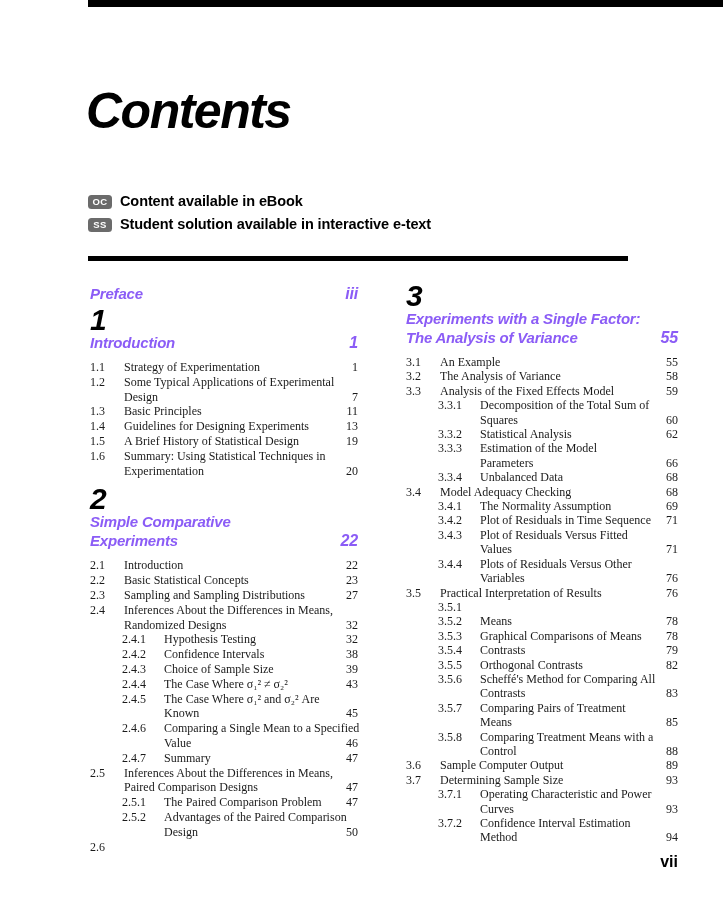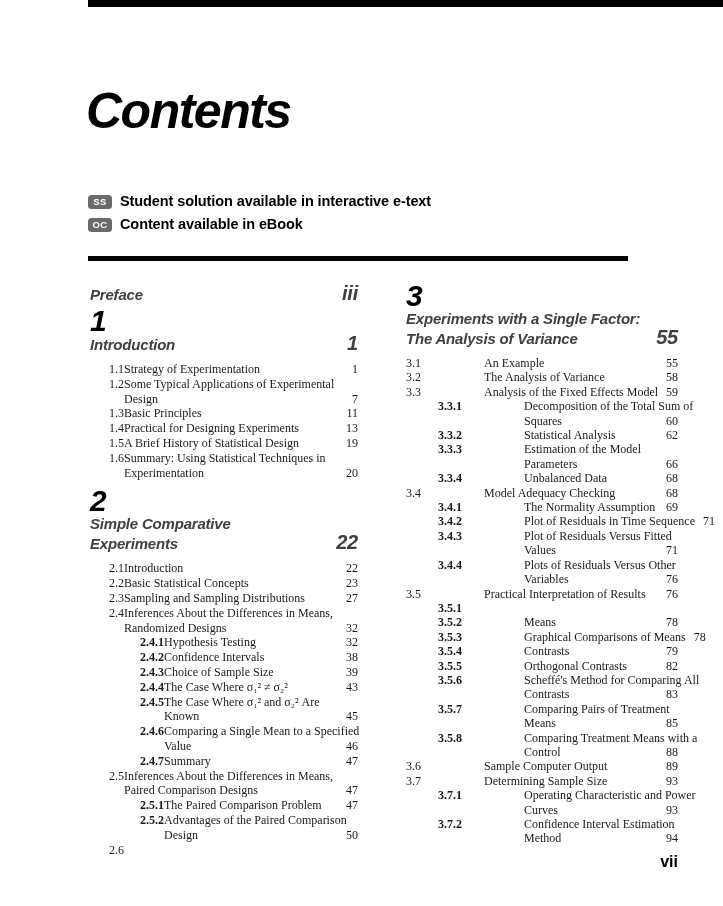--- a/index.html
+++ b/index.html
@@ -43,30 +43,30 @@
   .chapter + .entry{margin-top:0;}
   .entries-gap{margin-top:8px;}
   .col-right .chapter{margin-top:2px;}
   .ch-num{
     font:italic 700 30px/26px "Liberation Sans", sans-serif;
     letter-spacing:-1px;color:#000;
   }
   .ch-line{
     display:flex;align-items:baseline;white-space:nowrap;
     font:italic 700 15px/19px "Liberation Sans", sans-serif;
-    letter-spacing:-0.2px;color:#404040;
+    letter-spacing:-0.2px;color:#8b5cf6;
   }
-  .ch-page{font-size:20px;padding-left:6px;}
+  .ch-page{font-size:16px;padding-left:6px;}
 
   
   .entry{display:flex;font-family:"Liberation Serif", serif;font-size:12px;}
-  .col-left .entry{line-height:14.8px;text-align:right;}
-  .col-right .entry{line-height:14.4px;gap:44px;}
+  .col-left .entry{line-height:14.8px;}
+  .col-right .entry{line-height:14.4px;}
   .e-num{flex:0 0 34px;}
-  .lvl2 .e-num{margin-left:32px;flex:0 0 42px;font-weight:bold;}
+  .lvl2 .e-num{margin-left:32px;flex:0 0 42px;}
   .e-body{flex:1;min-width:0;display:flex;flex-direction:column;}
   .e-line{display:flex;white-space:nowrap;}
   .e-fill{flex:1 1 auto;min-width:4px;}
   .e-page{padding-left:4px;}
 
   
   .folio{
     position:absolute;top:853px;right:45px;
     font:700 16px/18px "Liberation Sans", sans-serif;color:#000;
   }
@@ -74,26 +74,26 @@
 </head>
 <body>
 
 <div class="sheet">
   <div class="top-rule"></div>
 
   <h1 class="title">Contents</h1>
 
   <div class="legend" id="legend">
       <div class="legend-row">
+        <span class="badge">OC</span>
+        <span class="legend-label">Content available in eBook</span>
+      </div>
+      <div class="legend-row">
         <span class="badge">SS</span>
         <span class="legend-label">Student solution available in interactive e-text</span>
-      </div>
-      <div class="legend-row">
-        <span class="badge">OC</span>
-        <span class="legend-label">Content available in eBook</span>
       </div>
     </div>
 
   <div class="section-rule"></div>
 
   <div class="col col-left" id="col-left">
       <div class="ch-line front">
         <span>Preface</span>
         <span class="e-fill"></span>
         <span class="ch-page">iii</span>
@@ -136,21 +136,21 @@
             <span>Basic Principles</span>
             <span class="e-fill"></span>
             <span class="e-page">11</span>
           </div>
         </div>
       </div>
       <div class="entry lvl1">
         <span class="e-num">1.4</span>
         <div class="e-body">
           <div class="e-line">
-            <span>Practical for Designing Experiments</span>
+            <span>Guidelines for Designing Experiments</span>
             <span class="e-fill"></span>
             <span class="e-page">13</span>
           </div>
         </div>
       </div>
       <div class="entry lvl1">
         <span class="e-num">1.5</span>
         <div class="e-body">
           <div class="e-line">
             <span>A Brief History of Statistical Design</span>

